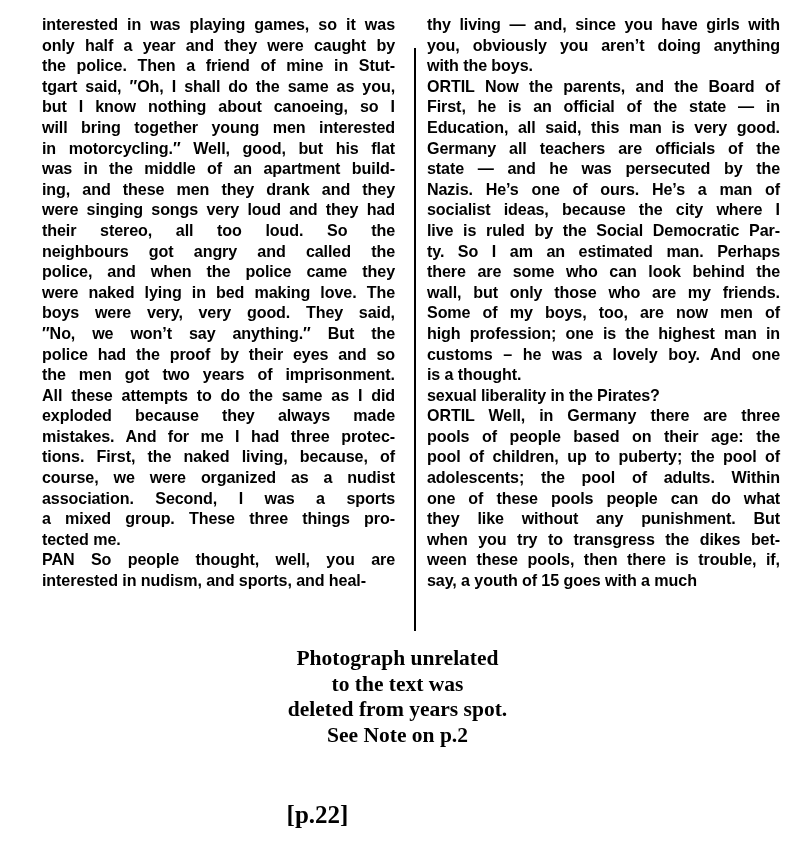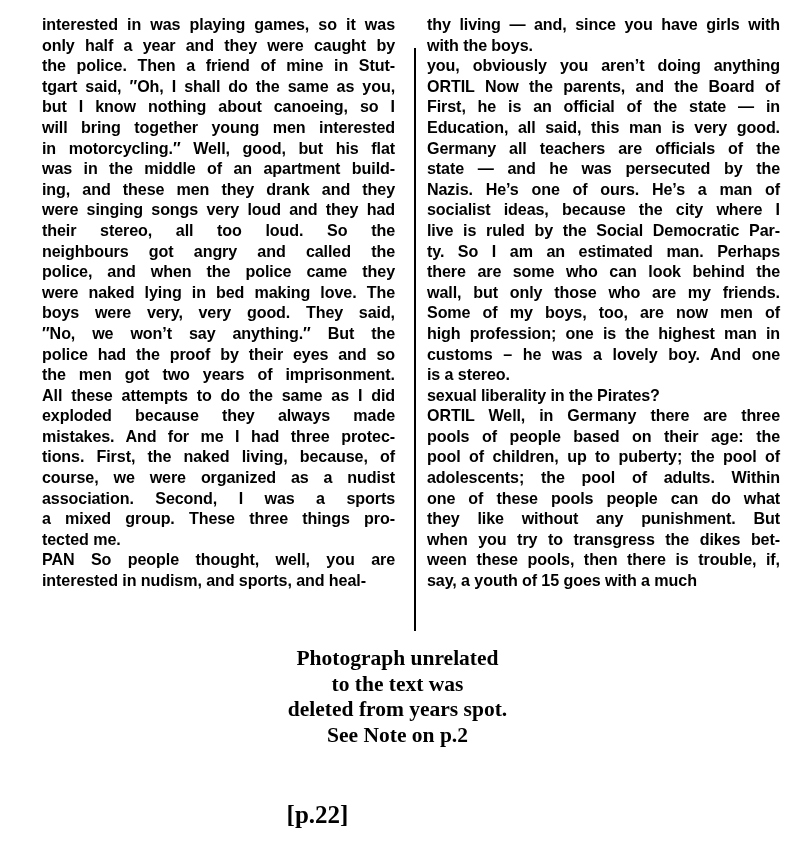--- a/index.html
+++ b/index.html
@@ -134,37 +134,37 @@
         <span class="ln">a mixed group. These three things pro-</span>
         <span class="ln flush">tected me.</span>
         <span class="ln">PAN So people thought, well, you are</span>
         <span class="ln flush">interested in nudism, and sports, and heal-</span>
       </div>
 
     <div class="rule"></div>
 
     <div class="column right">
         <span class="ln">thy living — and, since you have girls with</span>
+        <span class="ln">you, obviously you aren’t doing anything</span>
         <span class="ln flush">with the boys.</span>
-        <span class="ln">you, obviously you aren’t doing anything</span>
         <span class="ln">ORTIL Now the parents, and the Board of</span>
         <span class="ln">First, he is an official of the state — in</span>
         <span class="ln">Education, all said, this man is very good.</span>
         <span class="ln">Germany all teachers are officials of the</span>
         <span class="ln">state — and he was persecuted by the</span>
         <span class="ln">Nazis. He’s one of ours. He’s a man of</span>
         <span class="ln">socialist ideas, because the city where I</span>
         <span class="ln">live is ruled by the Social Democratic Par-</span>
         <span class="ln">ty. So I am an estimated man. Perhaps</span>
         <span class="ln">there are some who can look behind the</span>
         <span class="ln">wall, but only those who are my friends.</span>
         <span class="ln">Some of my boys, too, are now men of</span>
         <span class="ln">high profession; one is the highest man in</span>
         <span class="ln">customs – he was a lovely boy. And one</span>
-        <span class="ln flush">is a stereo.</span>
+        <span class="ln flush">is a thought.</span>
         <span class="ln flush">sexual liberality in the Pirates?</span>
         <span class="ln">ORTIL Well, in Germany there are three</span>
         <span class="ln">pools of people based on their age: the</span>
         <span class="ln">pool of children, up to puberty; the pool of</span>
         <span class="ln">adolescents; the pool of adults. Within</span>
         <span class="ln">one of these pools people can do what</span>
         <span class="ln">they like without any punishment. But</span>
         <span class="ln">when you try to transgress the dikes bet-</span>
         <span class="ln">ween these pools, then there is trouble, if,</span>
         <span class="ln flush">say, a youth of 15 goes with a much</span>

